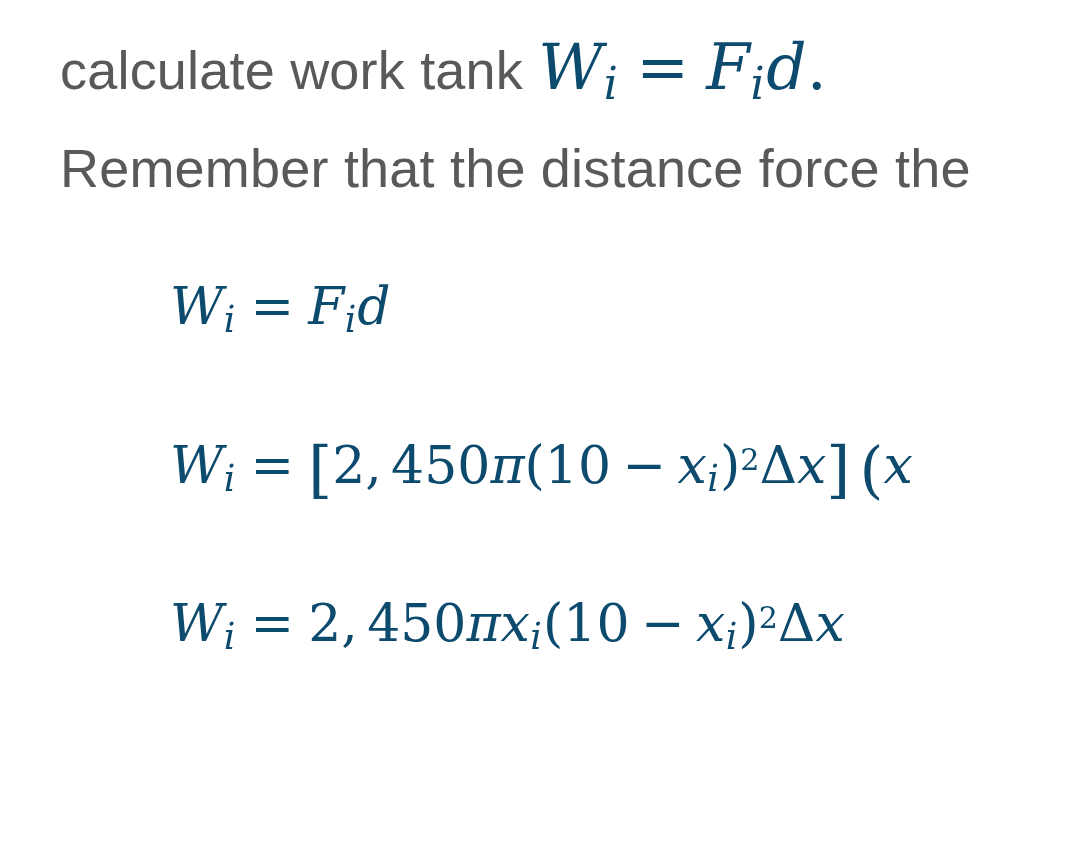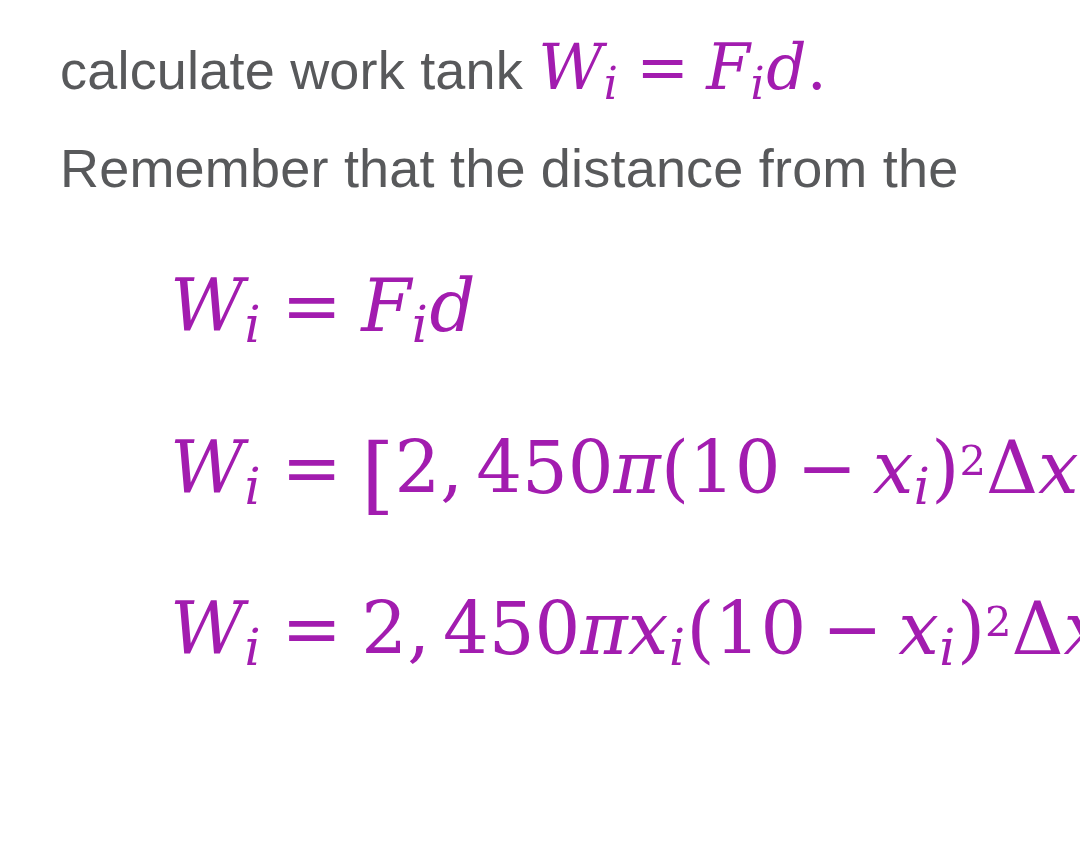--- a/index.html
+++ b/index.html
@@ -18,21 +18,21 @@
   .para .line {
     font-size: 54px;
     line-height: 95px;
     color: #58595b;
     white-space: nowrap;
     letter-spacing: 0.2px;
   }
   
   .m {
     font-family: "DejaVu Serif", serif;
-    color: #a21caf;
+    color: #0c4a6e;
   }
   .line .m { font-size: 63px; }           
   .mi { font-style: italic; }
   .mu { font-style: normal; }
   .msub {
     font-size: 0.70em;
     font-style: italic;
     position: relative;
     top: 0.22em;
     margin-left: 0.01em;
@@ -51,31 +51,31 @@
     font-style: normal;
     position: relative;
     top: 0.13em;
   }
   .msp { display: inline-block; width: 0.18em; }
   
   .equations {
     margin: 15px 0 0 110px;
   }
   .eq {
-    font-size: 72px;
+    font-size: 52px;
     line-height: 150px;
     white-space: nowrap;
   }
 </style>
 </head>
 <body>
 
 <div class="content">
   <div class="para" id="para">
       <div class="line"><span>calculate work tank </span><span class="m"><span class="mi">W</span><span class="msub">i</span><span class="mrel">=</span><span class="mi">F</span><span class="msub">i</span><span class="mi">d</span><span class="mu">.</span></span></div>
-      <div class="line"><span>Remember that the distance from the</span></div>
+      <div class="line"><span>Remember that the distance force the</span></div>
     </div>
   <div class="equations" id="eqs">
       <div class="eq m"><span class="m"><span class="mi">W</span><span class="msub">i</span><span class="mrel">=</span><span class="mi">F</span><span class="msub">i</span><span class="mi">d</span></span></div>
       <div class="eq m"><span class="m"><span class="mi">W</span><span class="msub">i</span><span class="mrel">=</span><span class="mbig">[</span><span class="mu">2,</span><span class="msp"></span><span class="mu">450</span><span class="mi">π</span><span class="mu">(</span><span class="mu">10</span><span class="mop">−</span><span class="mi">x</span><span class="msub">i</span><span class="mu">)</span><span class="msup">2</span><span class="mu">Δ</span><span class="mi">x</span><span class="mbig">]</span><span class="msp"></span><span class="mbig">(</span><span class="mi">x</span></span></div>
       <div class="eq m"><span class="m"><span class="mi">W</span><span class="msub">i</span><span class="mrel">=</span><span class="mu">2,</span><span class="msp"></span><span class="mu">450</span><span class="mi">π</span><span class="mi">x</span><span class="msub">i</span><span class="mu">(</span><span class="mu">10</span><span class="mop">−</span><span class="mi">x</span><span class="msub">i</span><span class="mu">)</span><span class="msup">2</span><span class="mu">Δ</span><span class="mi">x</span></span></div>
     </div>
 </div>
 
 </body></html>

